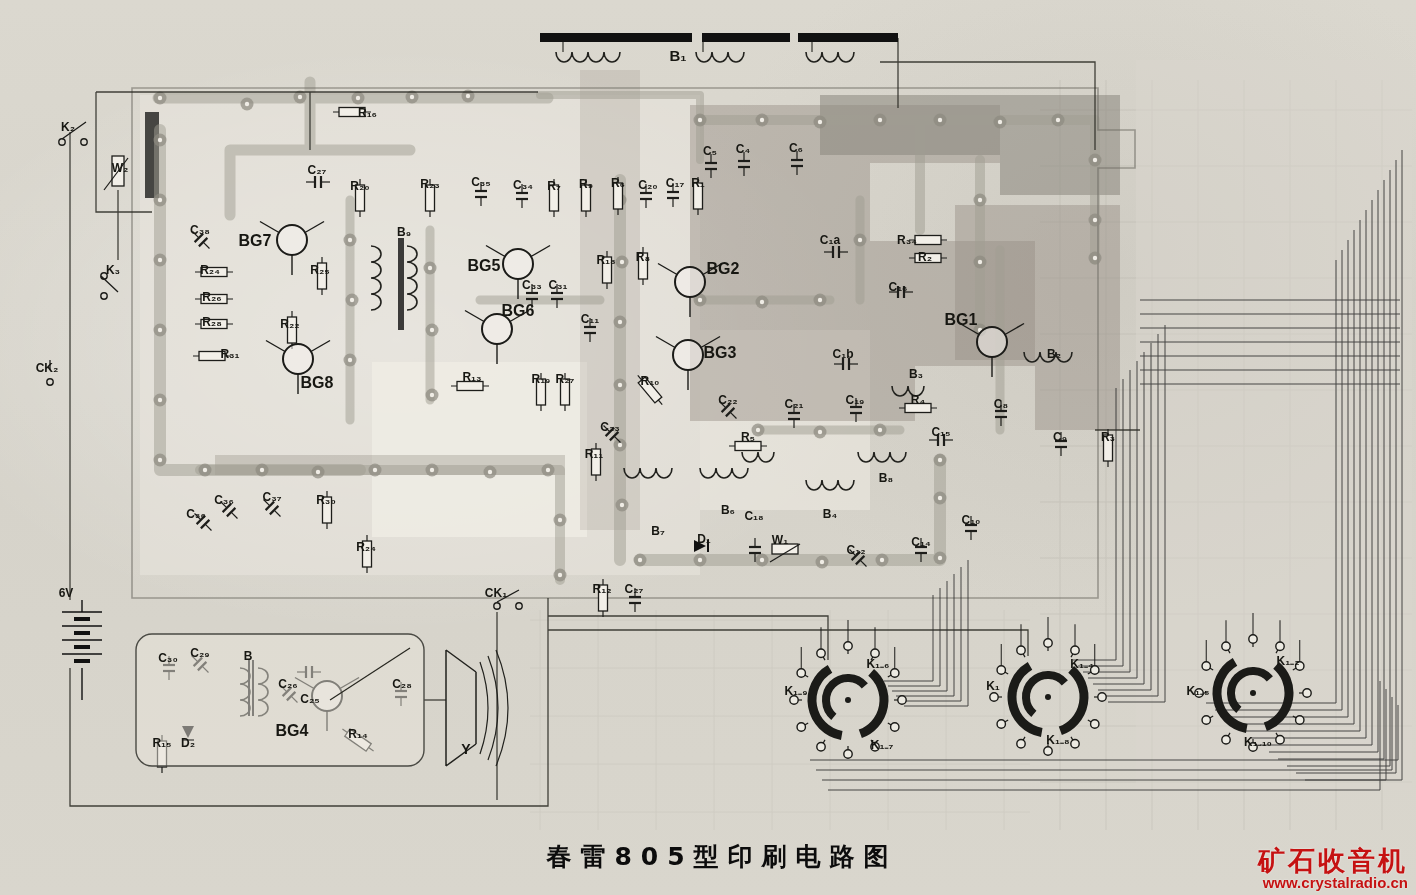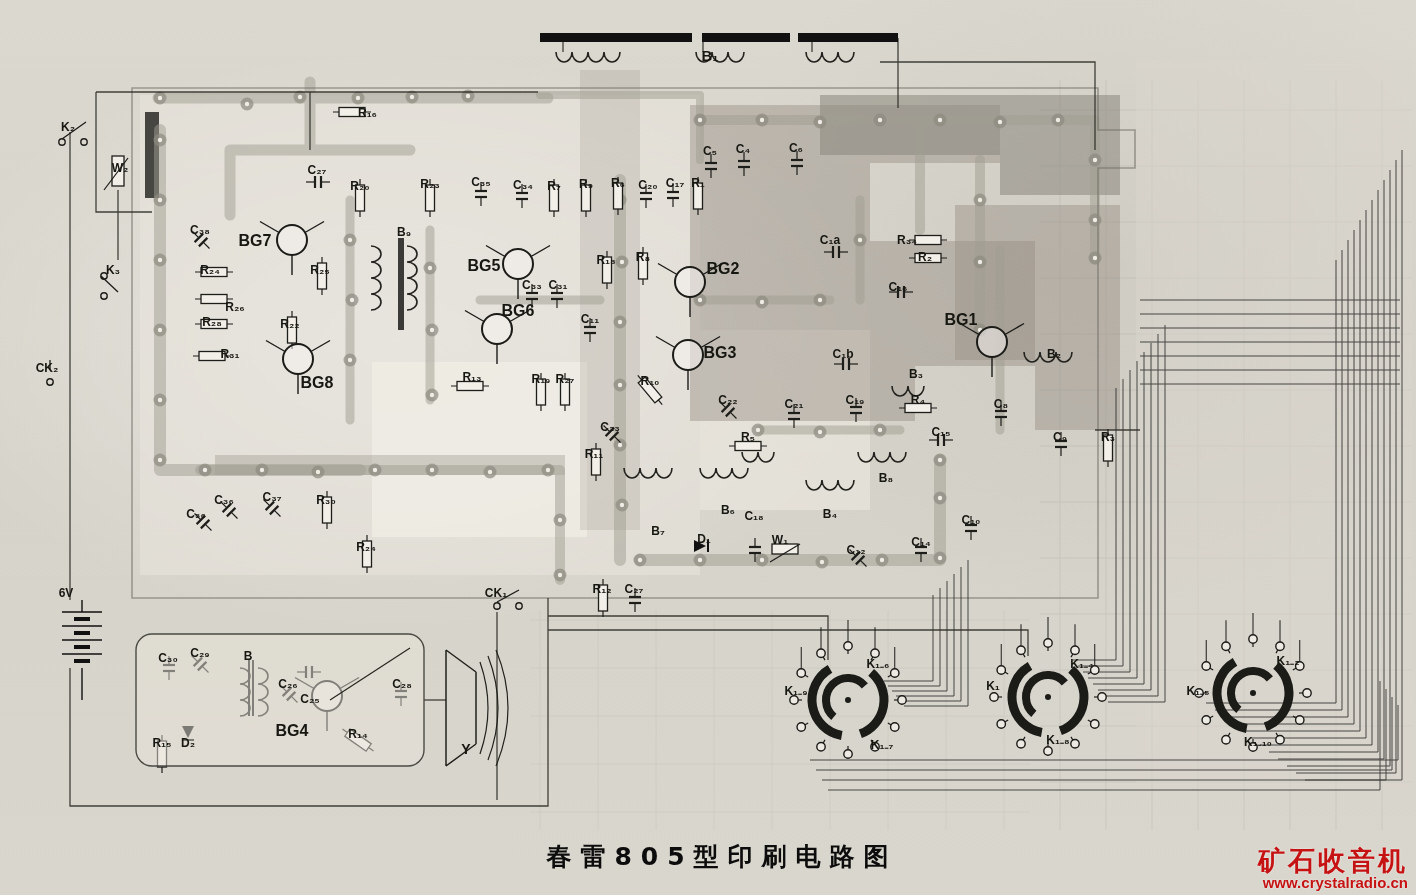--- a/index.html
+++ b/index.html
@@ -792,21 +792,21 @@
         <line x1="1276" y1="653.1628314259158" x2="1280" y2="646.2346281956403" stroke-width="1.2"></line>
         <circle cx="1280" cy="646.2346281956403" r="4.2" fill="#eceae2" stroke-width="1.4"></circle>
         <line x1="1280" y1="642.2346281956403" x2="1280" y2="620.2346281956403" stroke-width="1"></line>
         <line x1="1292.8371685740842" y1="670" x2="1299.7653718043596" y2="666" stroke-width="1.2"></line>
         <circle cx="1299.7653718043596" cy="666" r="4.2" fill="#eceae2" stroke-width="1.4"></circle>
         <line x1="1299.7653718043596" y1="662" x2="1299.7653718043596" y2="640" stroke-width="1"></line>
         <circle cx="1253" cy="693" r="3" fill="#1b1b18" stroke="none"></circle>
       </g>
     </svg>
   <div class="labels" id="labels">
-      <span class="lbl" style="left: 678px; top: 55px; font-size: 15px; margin-left: 32px;">B₁</span>
+      <span class="lbl" style="left: 678px; top: 55px; font-size: 15px;">B₁</span>
       <span class="lbl" style="left: 68px; top: 127px;">K₂</span>
       <span class="lbl" style="left: 120px; top: 168px;">W₂</span>
       <span class="lbl" style="left: 113px; top: 270px;">K₃</span>
       <span class="lbl" style="left: 47px; top: 368px;">CK₂</span>
       <span class="lbl" style="left: 66px; top: 593px;">6V</span>
       <span class="lbl" style="left: 355px; top: 113px; padding-left: 25px;">R₁₆</span>
       <span class="lbl" style="left: 317px; top: 170px;">C₂₇</span>
       <span class="lbl" style="left: 360px; top: 186px;">R₂₀</span>
       <span class="lbl" style="left: 430px; top: 184px;">R₂₃</span>
       <span class="lbl" style="left: 481px; top: 182px;">C₃₅</span>
@@ -828,21 +828,21 @@
       <span class="lbl" style="left: 558px; top: 285px;">C₃₁</span>
       <span class="lbl" style="left: 606px; top: 260px;">R₁₈</span>
       <span class="lbl" style="left: 643px; top: 257px;">R₈</span>
       <span class="lbl" style="left: 723px; top: 269px; font-size: 16px;">BG2</span>
       <span class="lbl" style="left: 830px; top: 240px;">C₁a</span>
       <span class="lbl" style="left: 907px; top: 240px;">R₃₄</span>
       <span class="lbl" style="left: 925px; top: 257px;">R₂</span>
       <span class="lbl" style="left: 898px; top: 287px;">C₁₆</span>
       <span class="lbl" style="left: 210px; top: 270px;">R₂₄</span>
       <span class="lbl" style="left: 320px; top: 270px;">R₂₅</span>
-      <span class="lbl" style="left: 212px; top: 307px; margin-left: 23px;">R₂₆</span>
+      <span class="lbl" style="left: 212px; top: 297px;">R₂₆</span>
       <span class="lbl" style="left: 212px; top: 322px;">R₂₈</span>
       <span class="lbl" style="left: 290px; top: 324px;">R₂₂</span>
       <span class="lbl" style="left: 518px; top: 311px; font-size: 16px;">BG6</span>
       <span class="lbl" style="left: 590px; top: 319px;">C₁₁</span>
       <span class="lbl" style="left: 961px; top: 320px; font-size: 16px;">BG1</span>
       <span class="lbl" style="left: 208px; top: 354px; padding-left: 44px;">R₃₁</span>
       <span class="lbl" style="left: 317px; top: 383px; font-size: 16px;">BG8</span>
       <span class="lbl" style="left: 720px; top: 353px; font-size: 16px;">BG3</span>
       <span class="lbl" style="left: 843px; top: 354px;">C₁b</span>
       <span class="lbl" style="left: 916px; top: 374px;">B₃</span>

